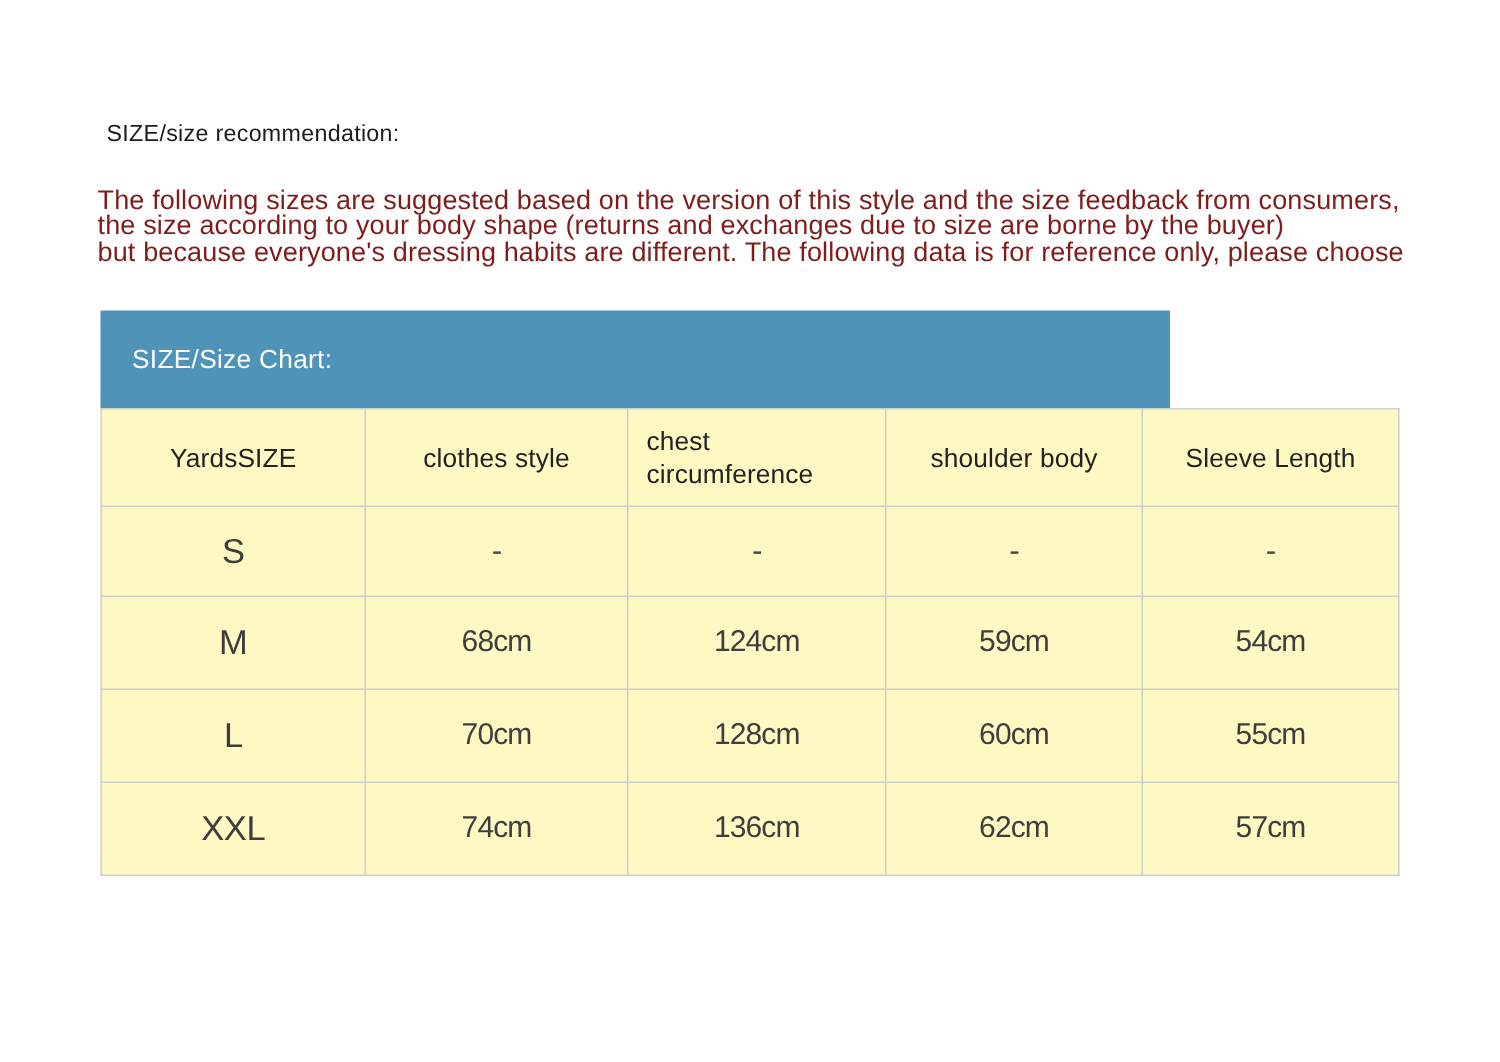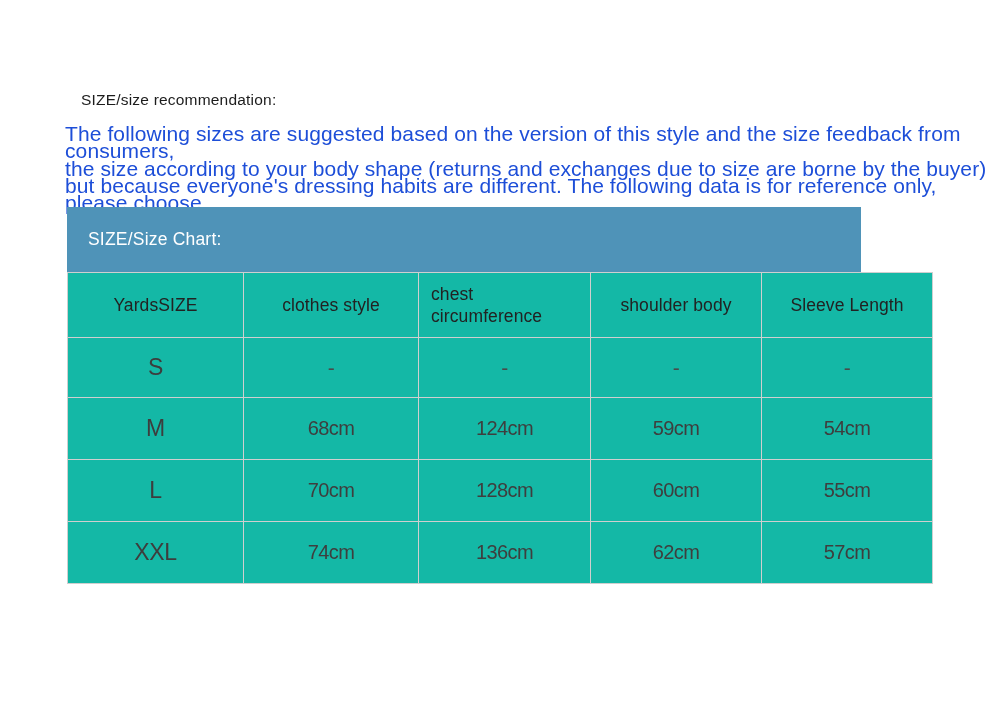--- a/index.html
+++ b/index.html
@@ -12,63 +12,63 @@
     position: relative;
     width: 1000px;
     height: 708px;
     background: #ffffff;
     overflow: hidden;
   }
   .rec-title {
     position: absolute;
     left: 65px;
     top: 75px;
-    margin: 16px;
+    margin: 6px;
     font-size: 15.5px;
     font-weight: 400;
     color: #1c1c1c;
     letter-spacing: 0.2px;
   }
   .rec-body {
     position: absolute;
     left: 65px;
     top: 125px;
     margin: 0;
-    font-size: 21px;
+    font-size: 18px;
     font-weight: 400;
-    color: #1d4ed8;
+    color: #7f1d1d;
     letter-spacing: 0.1px;
   }
   .rec-body span {
     display: block;
     line-height: 17.3px;
   }
   .chart-header {
     position: absolute;
     left: 67px;
     top: 207px;
-    width: 794px;
+    width: 713px;
     height: 65px;
     background: #4f93b8;
     color: #ffffff;
     display: flex;
     align-items: center;
     box-sizing: border-box;
     padding-left: 21px;
     font-size: 17.5px;
     letter-spacing: 0.2px;
   }
   table.size-table {
     position: absolute;
     left: 67px;
     top: 272px;
     width: 865px;
     border-collapse: collapse;
     table-layout: fixed;
-    background: #14b8a6;
+    background: #fef9c3;
   }
   table.size-table th,
   table.size-table td {
     border: 1px solid #cfcfcf;
     text-align: center;
     vertical-align: middle;
     padding: 0;
     box-sizing: border-box;
   }
   table.size-table thead th {

